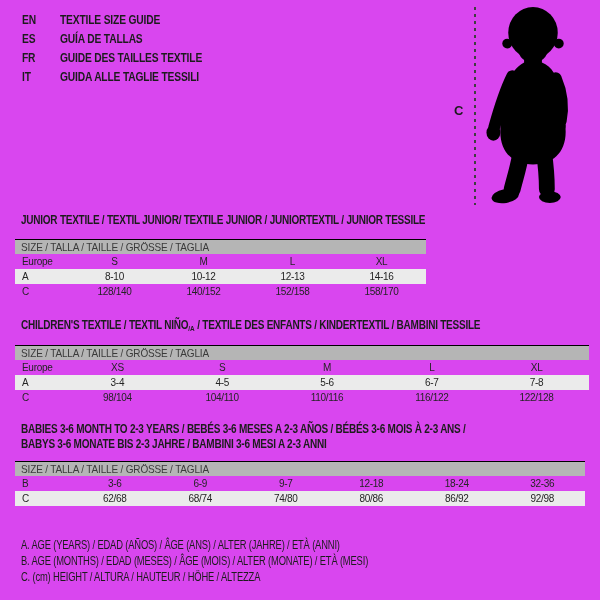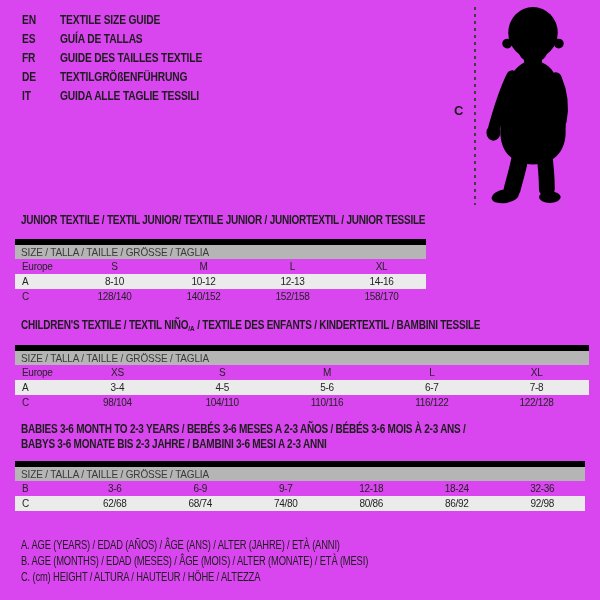--- a/index.html
+++ b/index.html
@@ -15,21 +15,21 @@
   .lang-code{width:38px;}
 
   
   .sec-title{position:absolute;font-weight:bold;font-size:12.5px;white-space:nowrap;
     transform:scaleX(.8);transform-origin:0 50%;letter-spacing:-.3px;}
   .sub{font-size:8px;vertical-align:-2px;letter-spacing:0;}
   .two-line div{height:15px;line-height:15px;}
 
   
   .tbl{position:absolute;left:15px;}
-  .bar{height:14px;background:#b5b5b5;border-top:6px solid #000000;display:flex;align-items:center;}
+  .bar{height:14px;background:#b5b5b5;border-top:1px solid #000000;display:flex;align-items:center;}
   .bar-text{font-size:11.5px;color:#3a3a3a;padding-left:7px;transform:scaleX(.87);
     transform-origin:0 50%;white-space:nowrap;letter-spacing:-.2px;}
   table{width:100%;border-collapse:collapse;table-layout:fixed;}
   td,th{height:15px;font-size:10px;font-weight:400;text-align:center;padding:0;
     letter-spacing:-.3px;color:#242424;white-space:nowrap;}
   th{text-align:left;padding-left:7px;}
   tbody tr:nth-child(even){background:#ebebeb;}
   col.lab-j{width:55px;} col.lab-c{width:50px;} col.lab-b{width:57px;}
 
   
@@ -50,23 +50,20 @@
 
   <div class="lang-block">
     <div class="lang-row">
       <span class="lang-code cond">EN</span><span class="cond">TEXTILE SIZE GUIDE</span>
     </div>
     <div class="lang-row">
       <span class="lang-code cond">ES</span><span class="cond">GUÍA DE TALLAS</span>
     </div>
     <div class="lang-row">
       <span class="lang-code cond">FR</span><span class="cond">GUIDE DES TAILLES TEXTILE</span>
-    </div>
-    <div class="lang-row">
-      <span class="lang-code cond">DE</span><span class="cond">TEXTILGRÖßENFÜHRUNG</span>
     </div>
     <div class="lang-row">
       <span class="lang-code cond">IT</span><span class="cond">GUIDA ALLE TAGLIE TESSILI</span>
     </div>
   </div>
 
   <div class="dotted-line"></div>
   <div class="c-label">C</div>
   <svg class="baby-svg" width="94" height="200" viewBox="0 0 94 202">
     <g fill="#000000">

